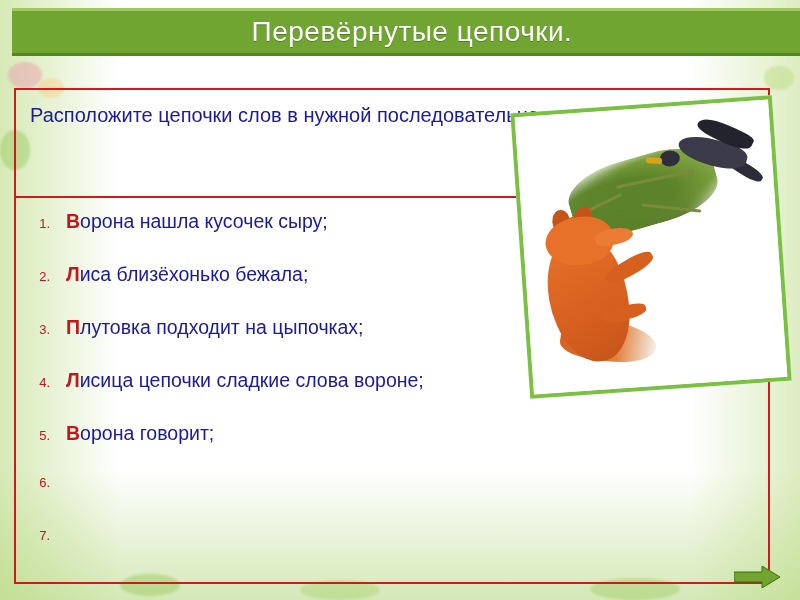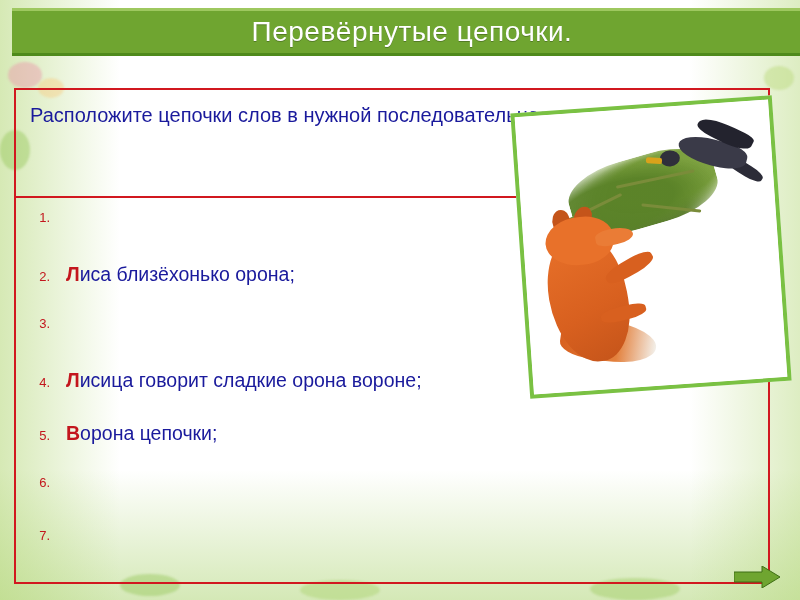--- a/index.html
+++ b/index.html
@@ -291,39 +291,41 @@
   <div class="content-panel"></div>
 
   <div class="instruction">Расположите  цепочки слов   в нужной последовательности:</div>
 
   <div class="divider"></div>
 
   <div class="chain-list">
 
     <div class="chain-item">
       <div class="chain-num">1.</div>
+      <div class="chain-text"><span class="lead">В</span><span>орона нашла кусочек сыру;</span></div>
     </div>
 
     <div class="chain-item">
       <div class="chain-num">2.</div>
-      <div class="chain-text"><span class="lead">Л</span><span>иса близёхонько орона;</span></div>
+      <div class="chain-text"><span class="lead">Л</span><span>иса близёхонько бежала;</span></div>
     </div>
 
     <div class="chain-item">
       <div class="chain-num">3.</div>
+      <div class="chain-text"><span class="lead">П</span><span>лутовка подходит на цыпочках;</span></div>
     </div>
 
     <div class="chain-item">
       <div class="chain-num">4.</div>
-      <div class="chain-text"><span class="lead">Л</span><span>исица говорит сладкие орона вороне;</span></div>
+      <div class="chain-text"><span class="lead">Л</span><span>исица цепочки сладкие слова вороне;</span></div>
     </div>
 
     <div class="chain-item">
       <div class="chain-num">5.</div>
-      <div class="chain-text"><span class="lead">В</span><span>орона цепочки;</span></div>
+      <div class="chain-text"><span class="lead">В</span><span>орона говорит;</span></div>
     </div>
 
     <div class="chain-item">
       <div class="chain-num">6.</div>
     </div>
 
     <div class="chain-item">
       <div class="chain-num">7.</div>
     </div>
 

